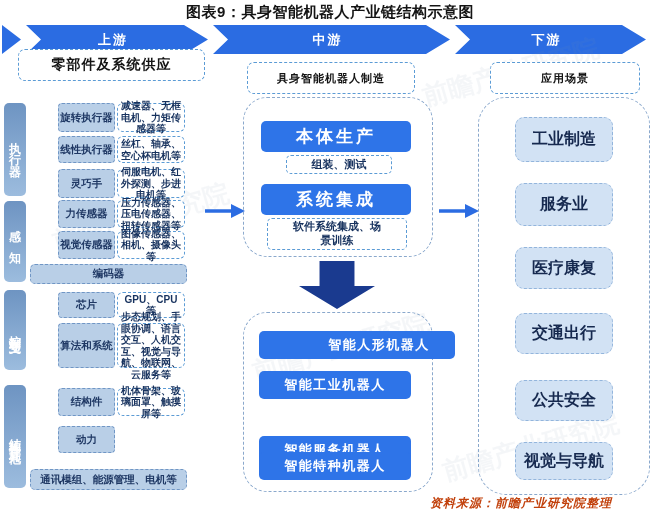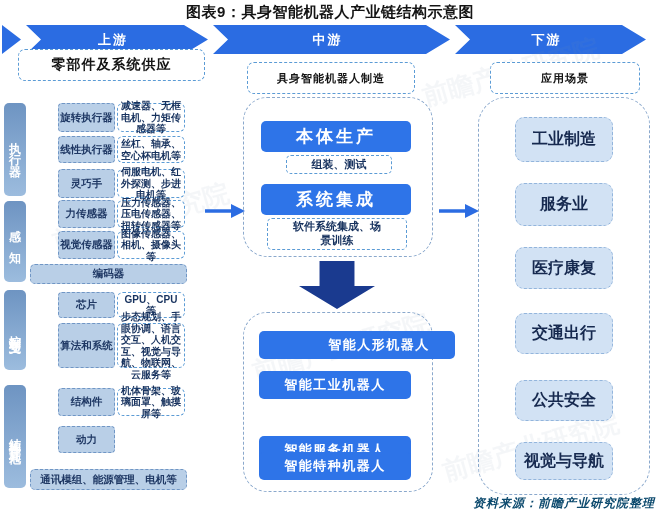--- a/index.html
+++ b/index.html
@@ -48,22 +48,22 @@
   .prodbtn{position:absolute;left:259px;width:152px;height:28px;background:#2e74e8;border-radius:5px;
            color:#fff;font-weight:bold;font-size:13px;display:flex;align-items:center;
            justify-content:center;letter-spacing:1.5px;}
   
   .scene{position:absolute;left:515px;width:98px;background:#d2e2f4;border:1.4px dashed #93b5dc;
          border-radius:9px;display:flex;align-items:center;justify-content:center;
          font-weight:bold;font-size:16px;color:#16294f;text-align:center;line-height:1.15;
          box-sizing:border-box;padding:0 6px;}
   
   .harrow{position:absolute;}
-  .source{position:absolute;top:495px;left:430px;width:225px;text-align:right;
-          font-style:italic;font-weight:bold;font-size:12px;color:#0c4a6e;
+  .source{position:absolute;top:495px;left:430px;width:225px;text-align:left;
+          font-style:italic;font-weight:bold;font-size:12px;color:#c2410c;
           font-family:Liberation Sans, sans-serif;letter-spacing:1px;}
   .wm{position:absolute;font-size:26px;font-weight:bold;color:#8094ae;opacity:.08;
       transform:rotate(-16deg);white-space:nowrap;pointer-events:none;}
 </style>
 </head>
 <body>
 
 <div class="canvas">
 
   <div class="title"><span>图表9：</span><span class="ul">具身智能</span><span>机器人产业</span><span class="ul">链结构</span><span>示意图</span></div>

